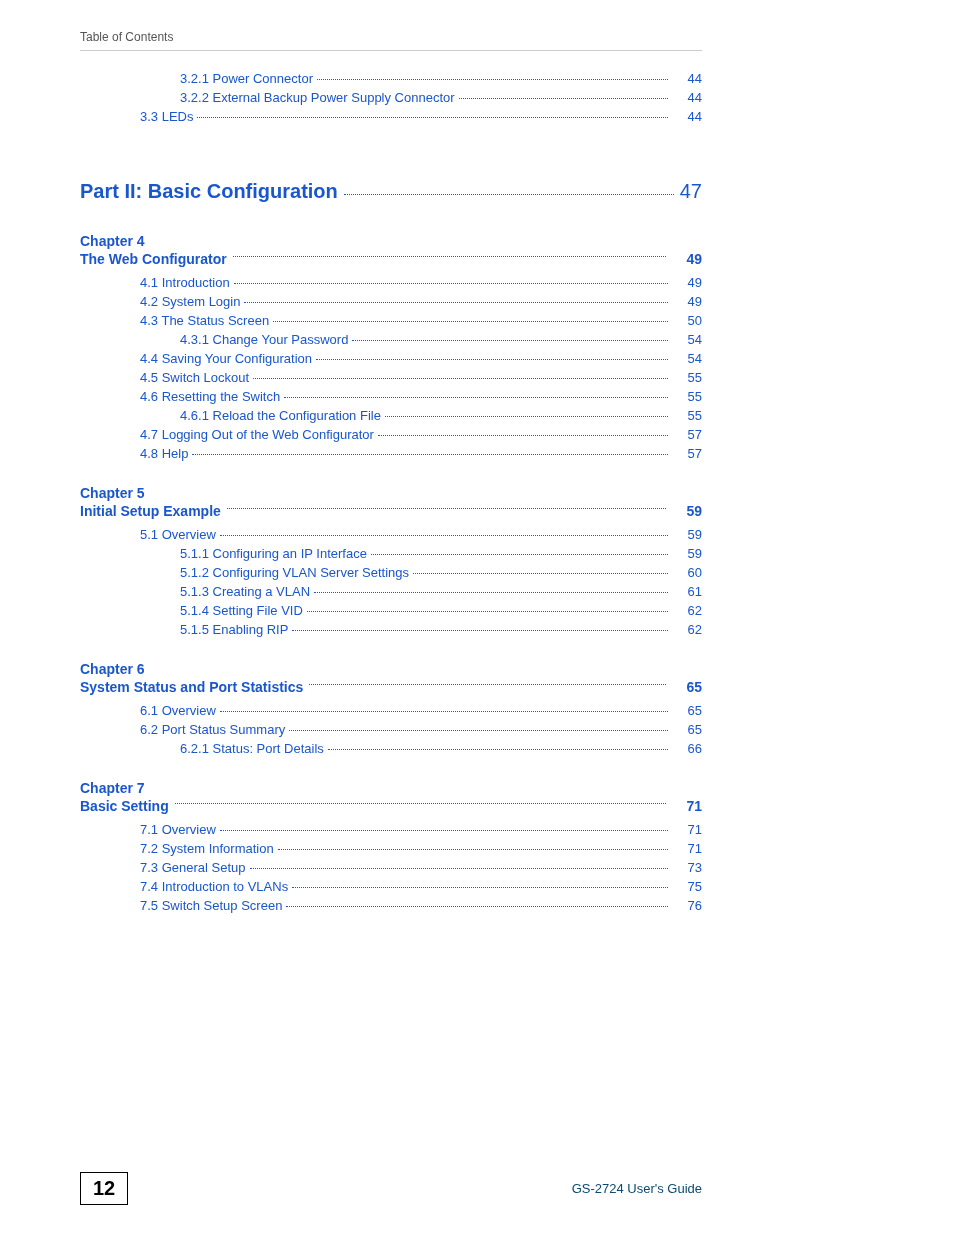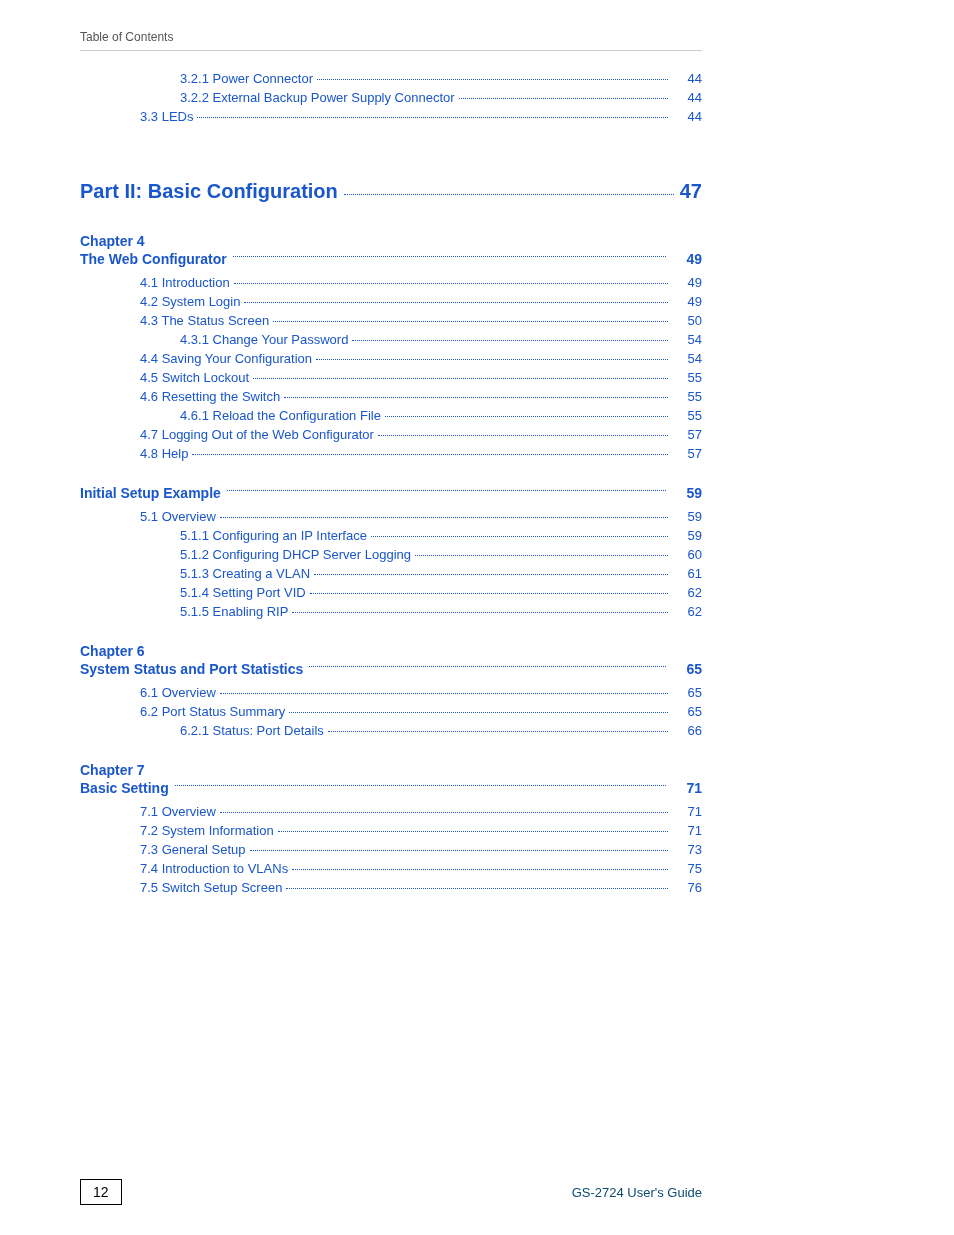--- a/index.html
+++ b/index.html
@@ -68,21 +68,21 @@
     }
     .part-title .dots {
       flex: 1;
       border-bottom: 1px dotted #1a56cc;
       margin: 0 6px;
       position: relative;
       top: -3px;
     }
     .part-title .page-num {
       font-size: 20px;
-      font-weight: bold;
+      font-weight: normal;
       text-align: right;
     }
 
     .chapter-block {
       margin-top: 24px;
       margin-bottom: 4px;
     }
     .chapter-label {
       font-size: 14px;
       font-weight: bold;
@@ -118,22 +118,22 @@
       bottom: 30px;
       left: 0;
       right: 0;
       display: flex;
       align-items: center;
       padding: 0 80px;
     }
     .page-box {
       border: 1px solid #000;
       padding: 4px 12px;
-      font-size: 14px;
-      font-weight: normal;
+      font-size: 20px;
+      font-weight: bold;
     }
     .footer-title {
       margin-left: auto;
       font-size: 13px;
       color: #0c4a6e;
     }
   </style>
 </head>
 <body>
 
@@ -224,48 +224,49 @@
       <span class="page-num blue">57</span>
     </div>
           <div class="toc-entry indent1">
       <span class="title blue">4.8 Help</span>
       <span class="dots"></span>
       <span class="page-num blue">57</span>
     </div>
         </div>
       </div>
       <div class="chapter-block">
+        <div class="chapter-label blue">Chapter  5</div>
         <div class="chapter-title-line">
     <span class="blue">Initial Setup Example</span>
     <span class="dots"></span>
     <span class="page-num blue">59</span>
   </div>
         <div class="section-entries">
           <div class="toc-entry indent1">
       <span class="title blue">5.1 Overview</span>
       <span class="dots"></span>
       <span class="page-num blue">59</span>
     </div>
           <div class="toc-entry indent2">
       <span class="title blue">5.1.1 Configuring an IP Interface</span>
       <span class="dots"></span>
       <span class="page-num blue">59</span>
     </div>
           <div class="toc-entry indent2">
-      <span class="title blue">5.1.2 Configuring DHCP Server Logging</span>
+      <span class="title blue">5.1.2 Configuring VLAN Server Settings</span>
       <span class="dots"></span>
       <span class="page-num blue">60</span>
     </div>
           <div class="toc-entry indent2">
       <span class="title blue">5.1.3 Creating a VLAN</span>
       <span class="dots"></span>
       <span class="page-num blue">61</span>
     </div>
           <div class="toc-entry indent2">
-      <span class="title blue">5.1.4 Setting Port VID</span>
+      <span class="title blue">5.1.4 Setting File VID</span>
       <span class="dots"></span>
       <span class="page-num blue">62</span>
     </div>
           <div class="toc-entry indent2">
       <span class="title blue">5.1.5 Enabling RIP</span>
       <span class="dots"></span>
       <span class="page-num blue">62</span>
     </div>
         </div>
       </div>

